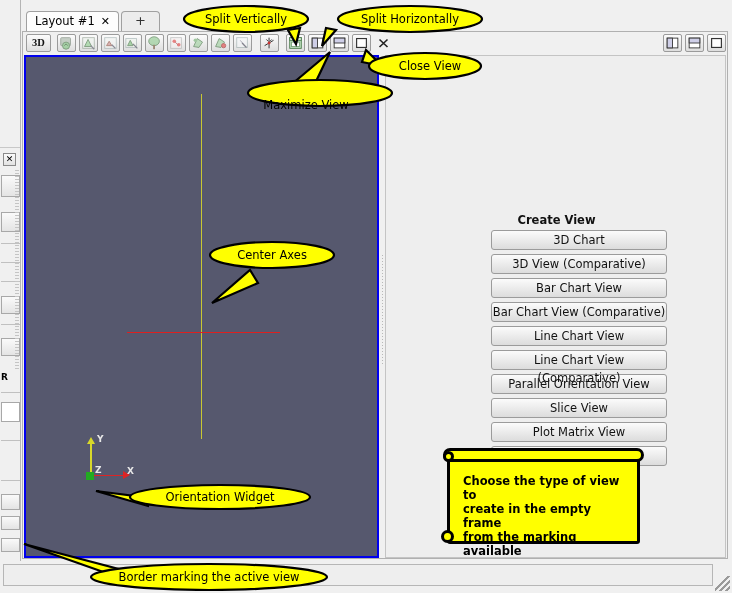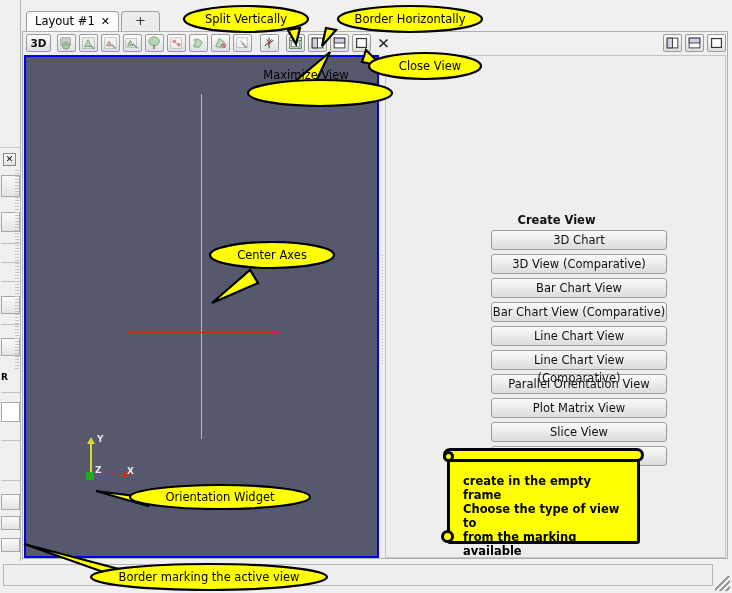--- a/index.html
+++ b/index.html
@@ -64,20 +64,21 @@
 
   
   .viewtoolbar {
     position: absolute; left: 0; top: 0; width: 704px; height: 22px;
     background: #f0f0f0;
   }
   .tbtn {
     position: absolute; top: 2px; width: 19px; height: 18px;
     border: 1px solid #9b9b9b; background: linear-gradient(#fcfcfc,#dedede);
     border-radius: 2px;
+    font-family: Liberation Serif, serif;
   }
   .tbtn.wide { width: 25px; }
   .tbtn .glyph { display:block; width:100%; height:100%; }
   .tbtn-label {
     font-size: 10.5px; font-weight: bold; line-height: 16px; text-align: center; color: #111;
   }
   .icon-dis { opacity: 0.62; }
 
   
   .renderview {
@@ -364,35 +365,35 @@
     <div class="emptyframe">
       <div class="cv-title">Create View</div>
       <div class="cv-list">
         <button class="cv-btn">3D Chart</button>
         <button class="cv-btn">3D View (Comparative)</button>
         <button class="cv-btn">Bar Chart View</button>
         <button class="cv-btn">Bar Chart View (Comparative)</button>
         <button class="cv-btn">Line Chart View</button>
         <button class="cv-btn">Line Chart View (Comparative)</button>
         <button class="cv-btn">Parallel Orientation View</button>
+        <button class="cv-btn">Slice View</button>
         <button class="cv-btn">Plot Matrix View</button>
-        <button class="cv-btn">Slice View</button>
         <button class="cv-btn">Spreadsheet View</button>
       </div>
     </div>
   </div>
 
   <div class="note-wrap">
     <div class="note-body"></div>
     <div class="note-roll-top"></div>
     <div class="note-curl-tl"></div>
     <div class="note-curl-bl"></div>
     <div class="note-text">
+      <div>Choose the type of view to</div>
       <div>create in the empty frame</div>
-      <div>Choose the type of view to</div>
       <div>from the marking available</div>
     </div>
   </div>
 
   <div class="statusbar">
     <div class="statusfield"></div>
     <div class="grip"></div>
   </div>
 
   <svg class="callout-layer" viewBox="0 0 732 593" width="732" height="593">
@@ -414,21 +415,21 @@
 
     <path d="M96 491 L150 498 L148 506 Z" fill="#ffff00" stroke="#000" stroke-width="2.2"></path>
     <ellipse cx="220" cy="497" rx="90" ry="12" fill="#ffff00" stroke="#000" stroke-width="2.2"></ellipse>
 
     <path d="M24 544 L130 572 L126 580 Z" fill="#ffff00" stroke="#000" stroke-width="2.2"></path>
     <ellipse cx="209" cy="577" rx="118" ry="13" fill="#ffff00" stroke="#000" stroke-width="2.2"></ellipse>
   </svg>
 
   <div class="callout-layer">
     <div class="co-text" style="left:184px;top:12px;width:124px;">Split Vertically</div>
-    <div class="co-text" style="left:338px;top:12px;width:144px;">Border Horizontally</div>
+    <div class="co-text" style="left:338px;top:12px;width:144px;">Split Horizontally</div>
     <div class="co-text" style="left:369px;top:59px;width:122px;">Close View</div>
-    <div class="co-text" style="left:248px;top:68px;width:116px;">Maximize View</div>
+    <div class="co-text" style="left:248px;top:98px;width:116px;">Maximize View</div>
     <div class="co-text" style="left:210px;top:248px;width:124px;">Center Axes</div>
     <div class="co-text" style="left:91px;top:570px;width:236px;">Border marking the active view</div>
     <div class="co-text" style="left:130px;top:490px;width:180px;">Orientation Widget</div>
   </div>
 
 </div>
 
 </body></html>

